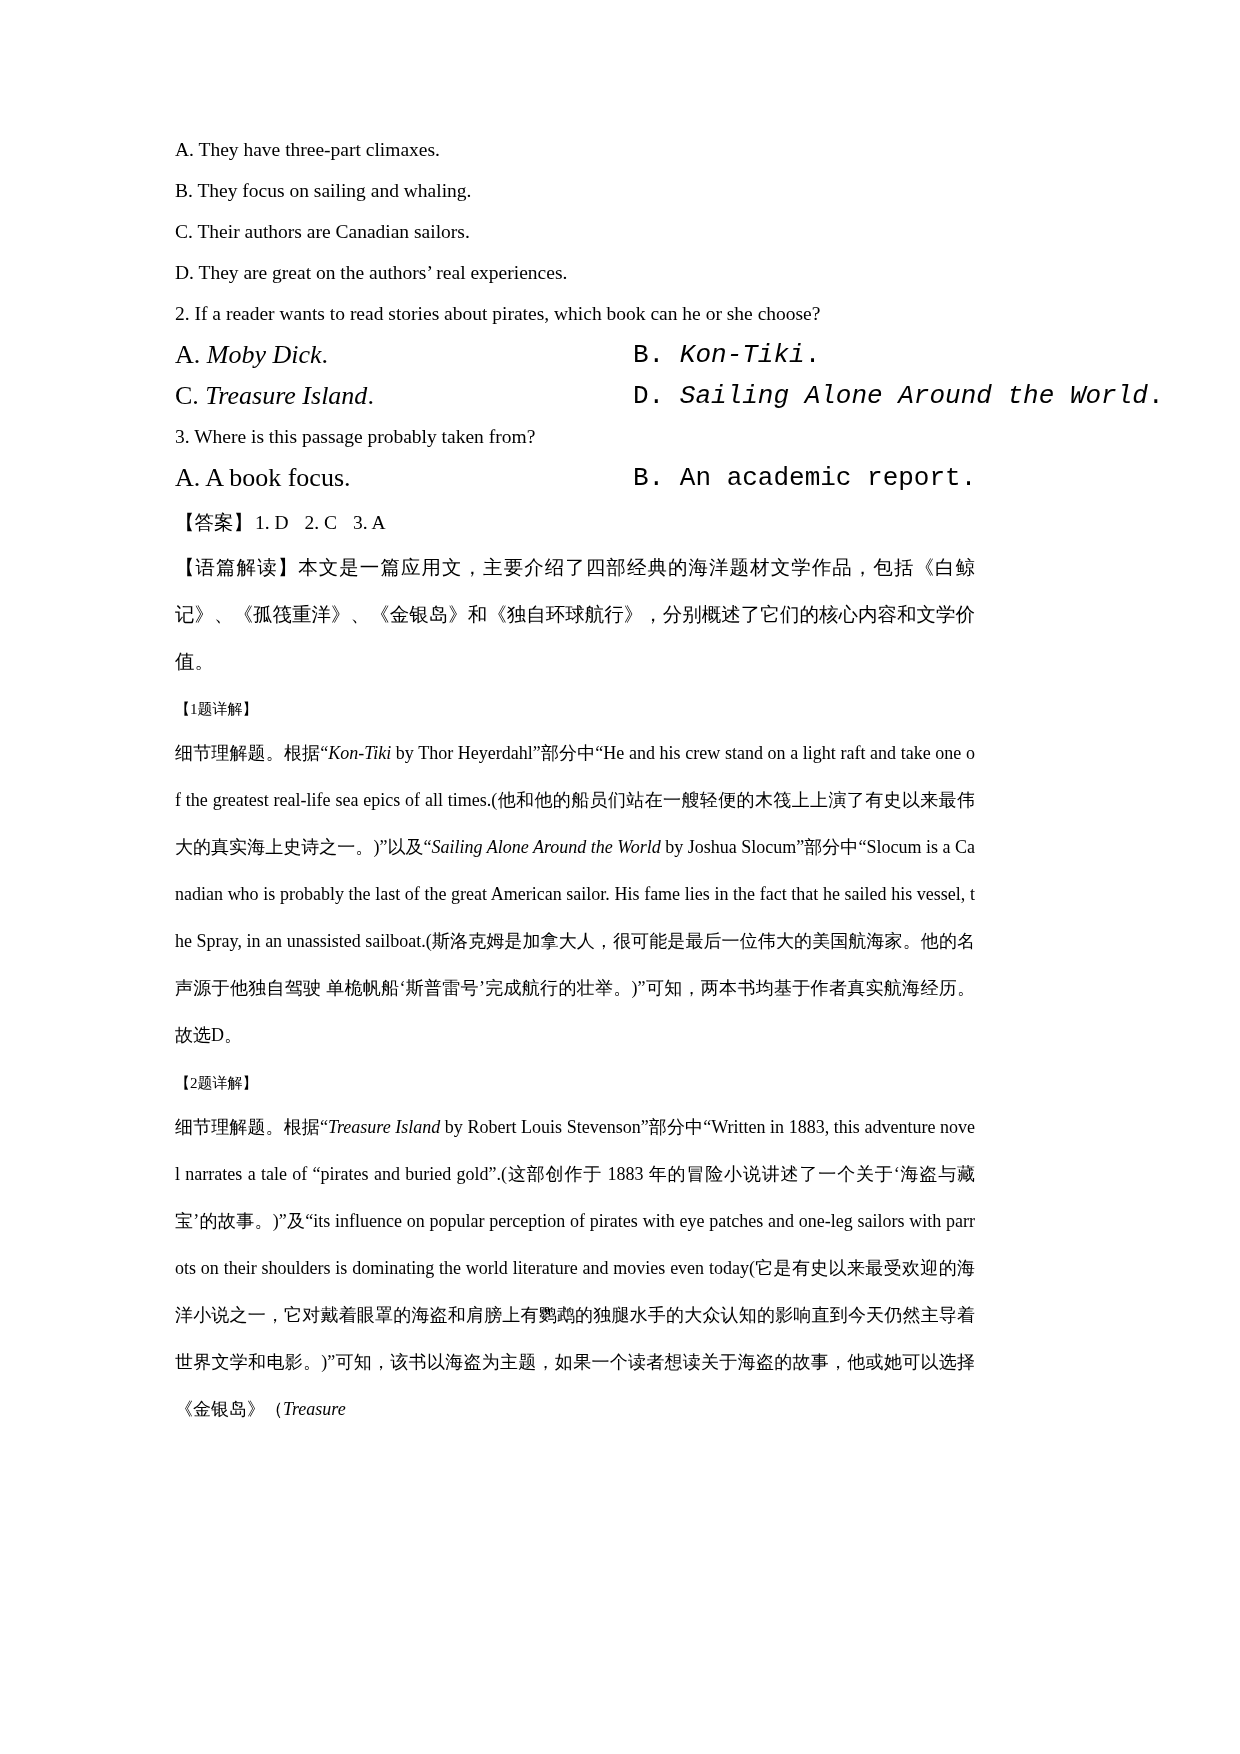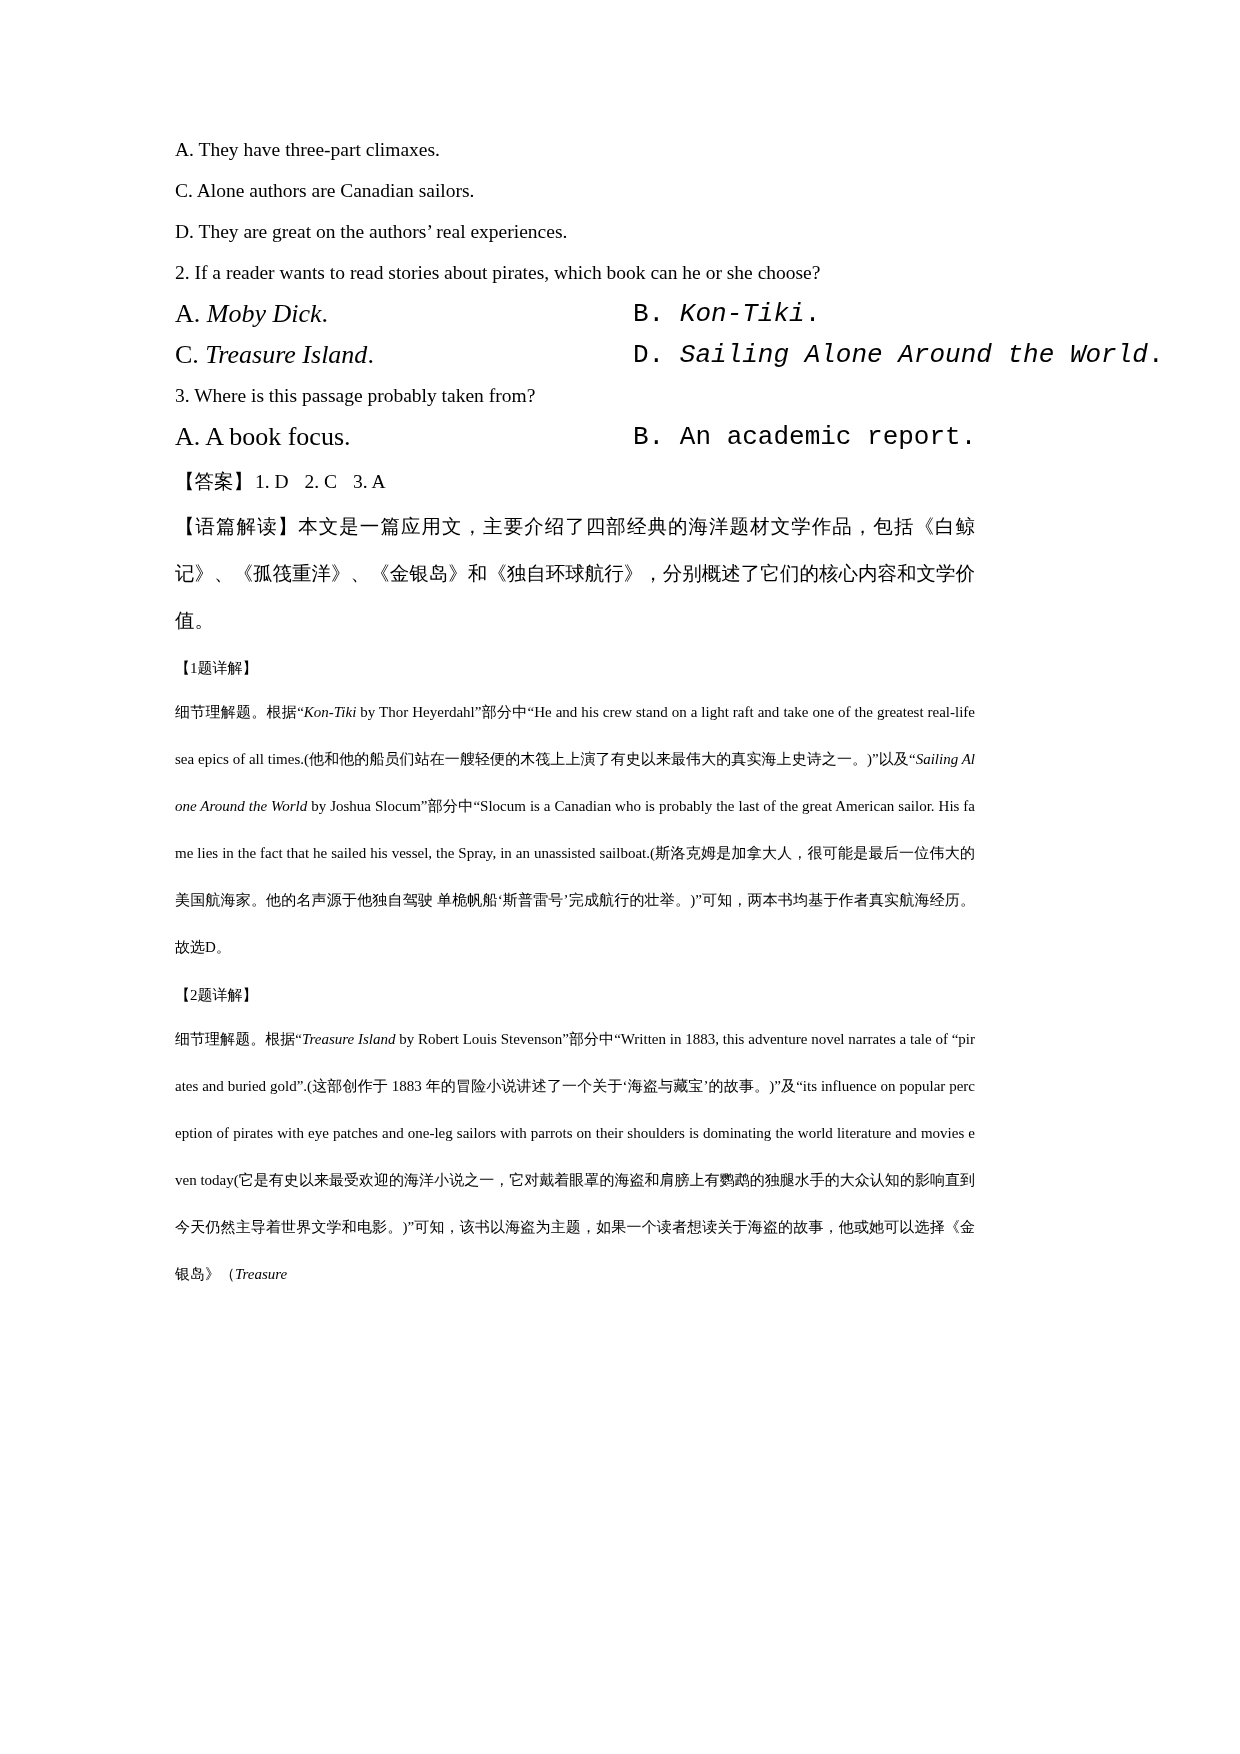--- a/index.html
+++ b/index.html
@@ -64,42 +64,46 @@
     text-justify: inter-ideograph;
     word-break: break-all;
   }
   .section-head {
     font-size: 15px;
     line-height: 42px;
     margin: 3px 0 0 0;
     white-space: nowrap;
   }
   .explain {
-    font-size: 15px;
+    font-size: 18px;
     line-height: 47px;
     margin: 0;
     text-align: justify;
     text-justify: inter-ideograph;
     word-break: break-all;
   }
   .explain .ti { font-style: italic; }
 </style>
 </head>
 <body>
 
 <div class="page">
   <div class="content">
 
     <div class="q-line">
       <span>A.</span>
       <span>They have three-part climaxes.</span>
     </div>
     <div class="q-line">
+      <span>B.</span>
+      <span>They focus on sailing and whaling.</span>
+    </div>
+    <div class="q-line">
       <span>C.</span>
-      <span>Alone authors are Canadian sailors.</span>
+      <span>Their authors are Canadian sailors.</span>
     </div>
     <div class="q-line">
       <span>D.</span>
       <span>They are great on the authors’ real experiences.</span>
     </div>
 
     <div class="q-line">2. If a reader wants to read stories about pirates, which book can he or she choose?</div>
 
     <div class="opt-row">
       <div class="opt-a">

